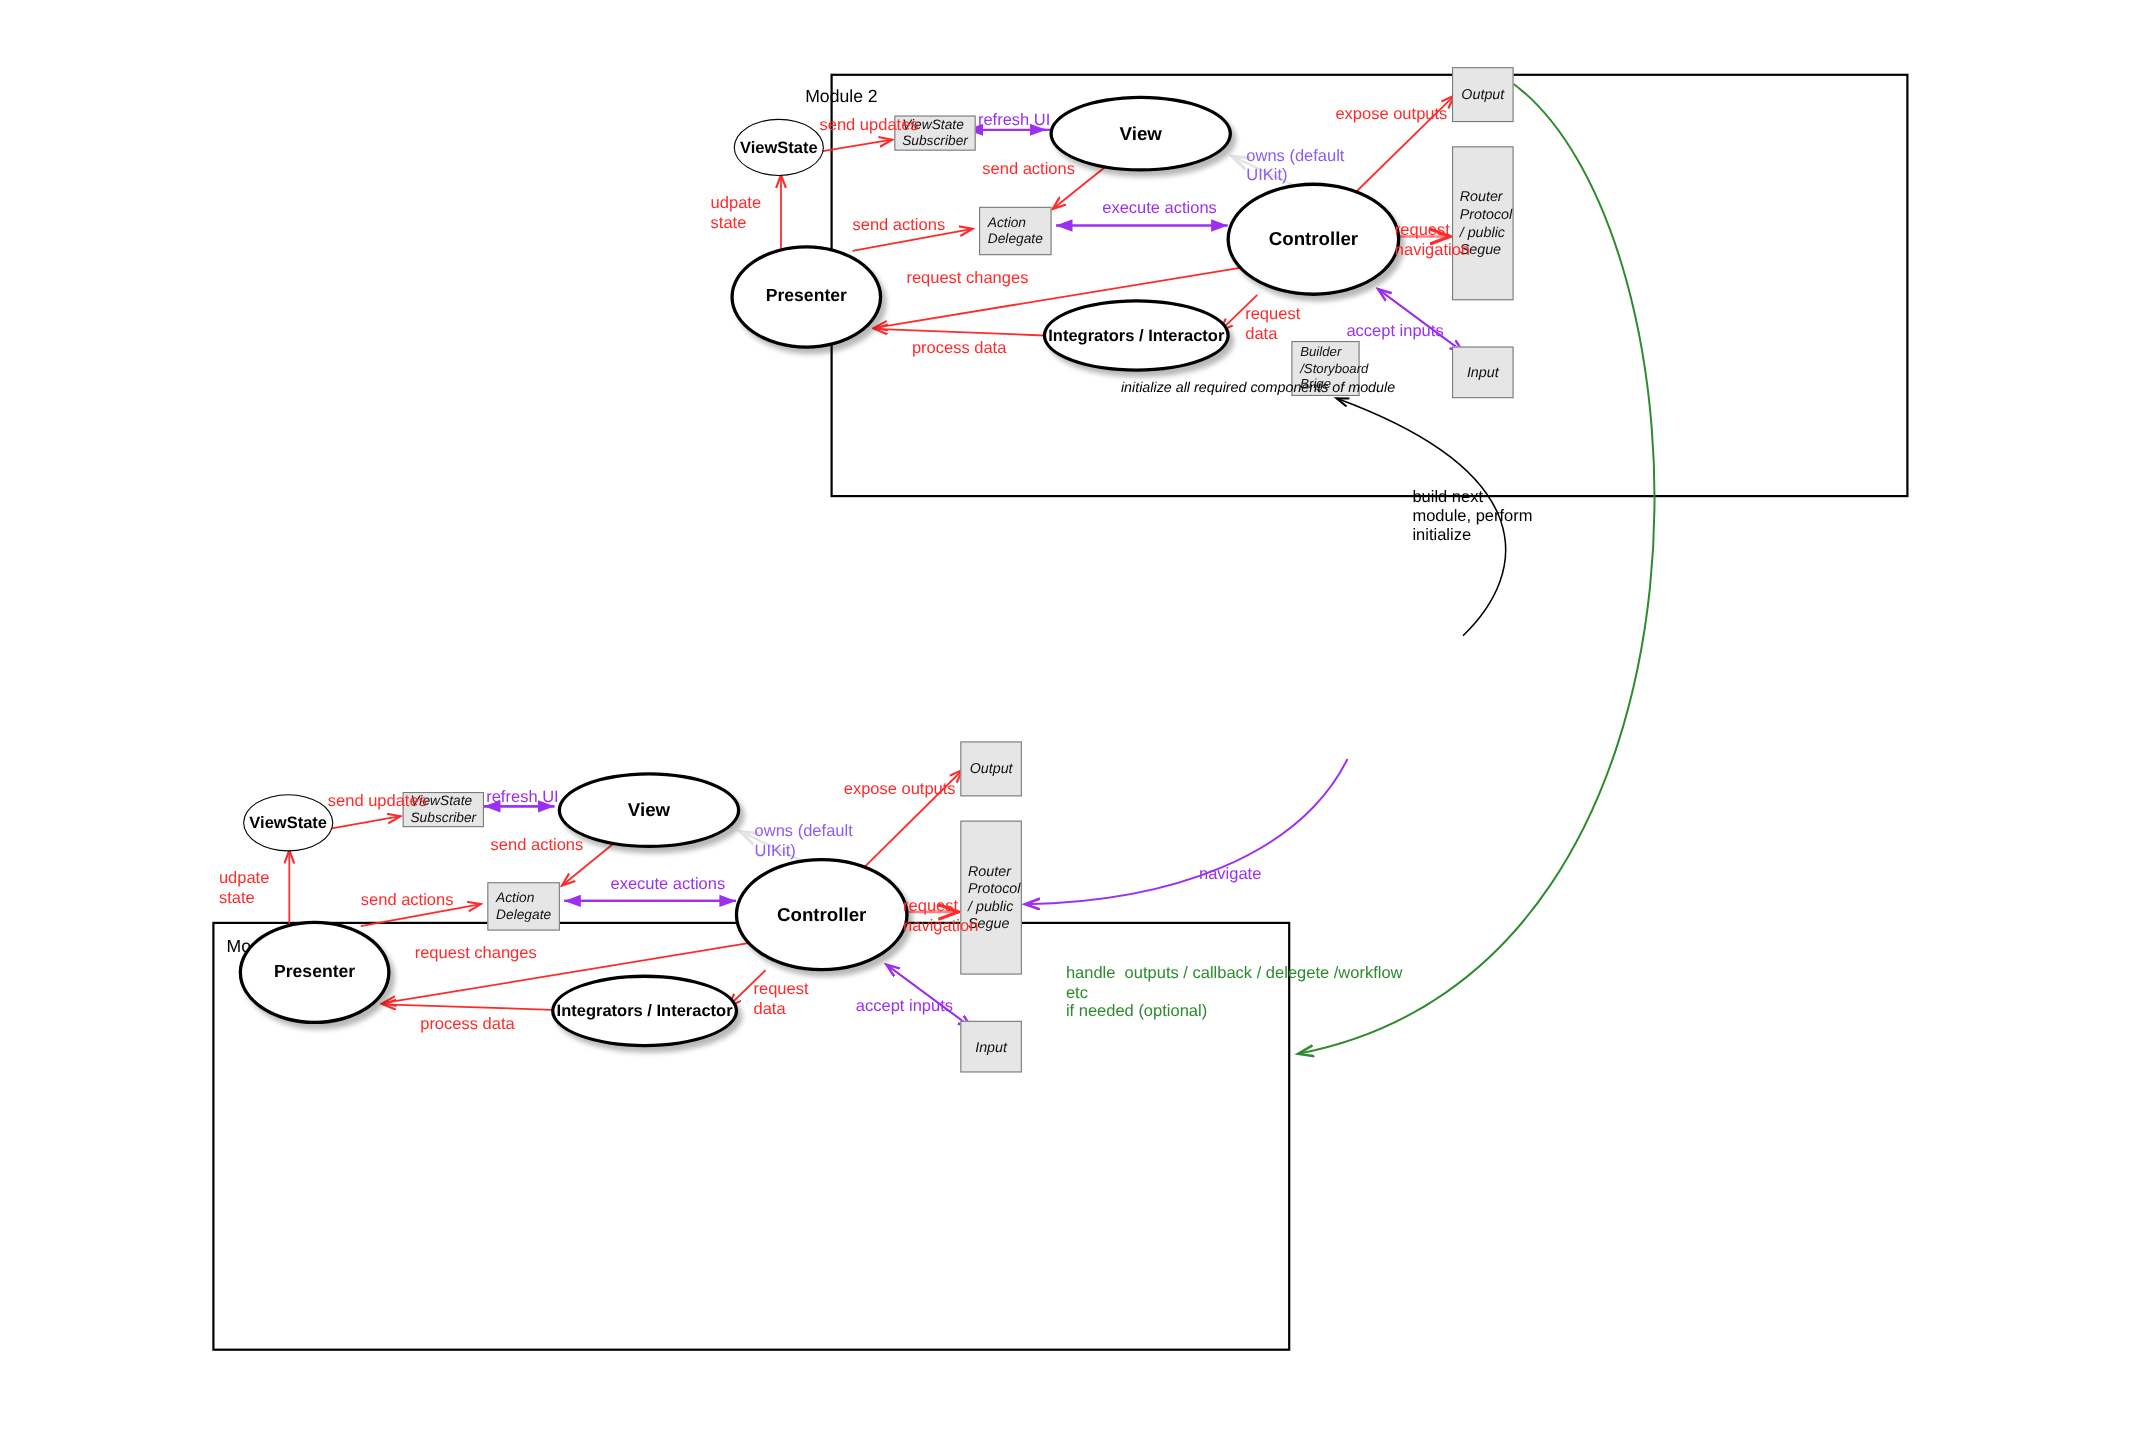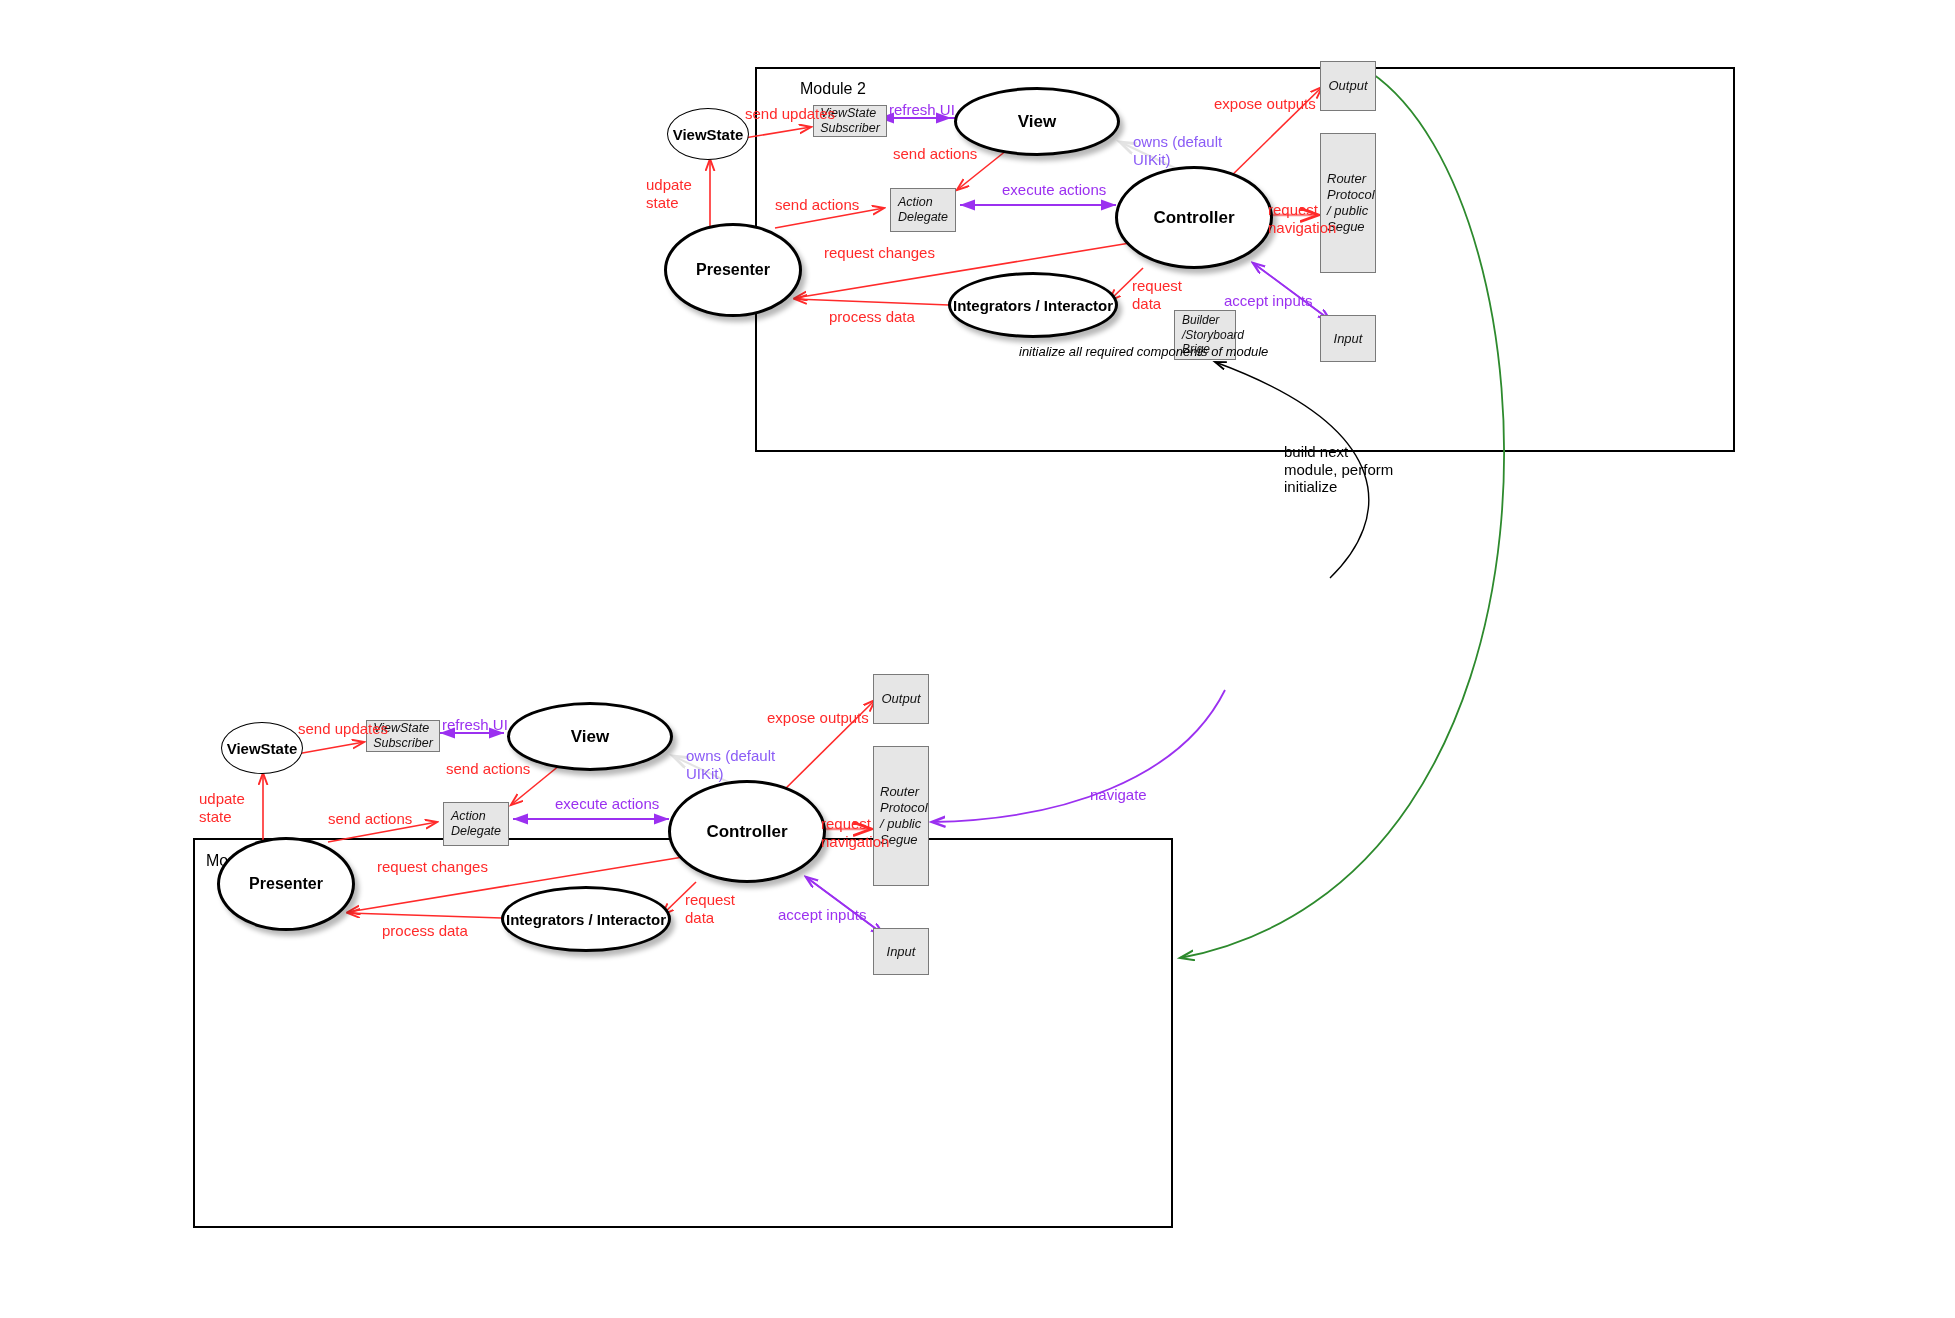--- a/index.html
+++ b/index.html
@@ -23,21 +23,21 @@
   .lbl.black{color:#000;}
   .lbl.faint{color:#8b5cf6;}
   .lbl.ital{font-style:italic;}
 </style>
 </head>
 <body>
 
 <div id="stage">
 
   <div class="moduleFrame" style="left:755px;top:67px;width:980px;height:385px;"></div>
-  <div class="moduleLabel" style="left:800px;top:80px;">Module 2</div>
+  <div class="moduleLabel" style="left:732px;top:80px;">Module 2</div>
 
   <div class="moduleFrame" style="left:193px;top:838px;width:980px;height:390px;"></div>
   <div class="moduleLabel" style="left:206px;top:852px;">Module 1</div>
 
   <svg class="layer">
     <defs>
       <marker id="ar" markerWidth="9" markerHeight="9" refX="7.5" refY="3.2" orient="auto">
         <path d="M0,0.4 L7.6,3.2 L0,6" fill="none" stroke="#ff2a2a" stroke-width="1.2"></path>
       </marker>
       <marker id="ap" markerWidth="9" markerHeight="9" refX="7.5" refY="3.2" orient="auto">
@@ -216,14 +216,17 @@
 navigation</div>
   <div class="lbl purple" style="left:778px;top:906px;">accept inputs</div>
   <div class="lbl faint" style="left:686px;top:747px;">owns (default
 UIKit)</div>
 
 
   <div class="lbl black" style="left:1284px;top:443px;">build next
 module, perform
 initialize</div>
   <div class="lbl purple" style="left:1090px;top:786px;text-align:center;">navigate</div>
+  <div class="lbl green" style="left:969px;top:876px;">handle  outputs / callback / delegete /workflow
+etc
+if needed (optional)</div>
 
 </div>
 
 </body></html>

